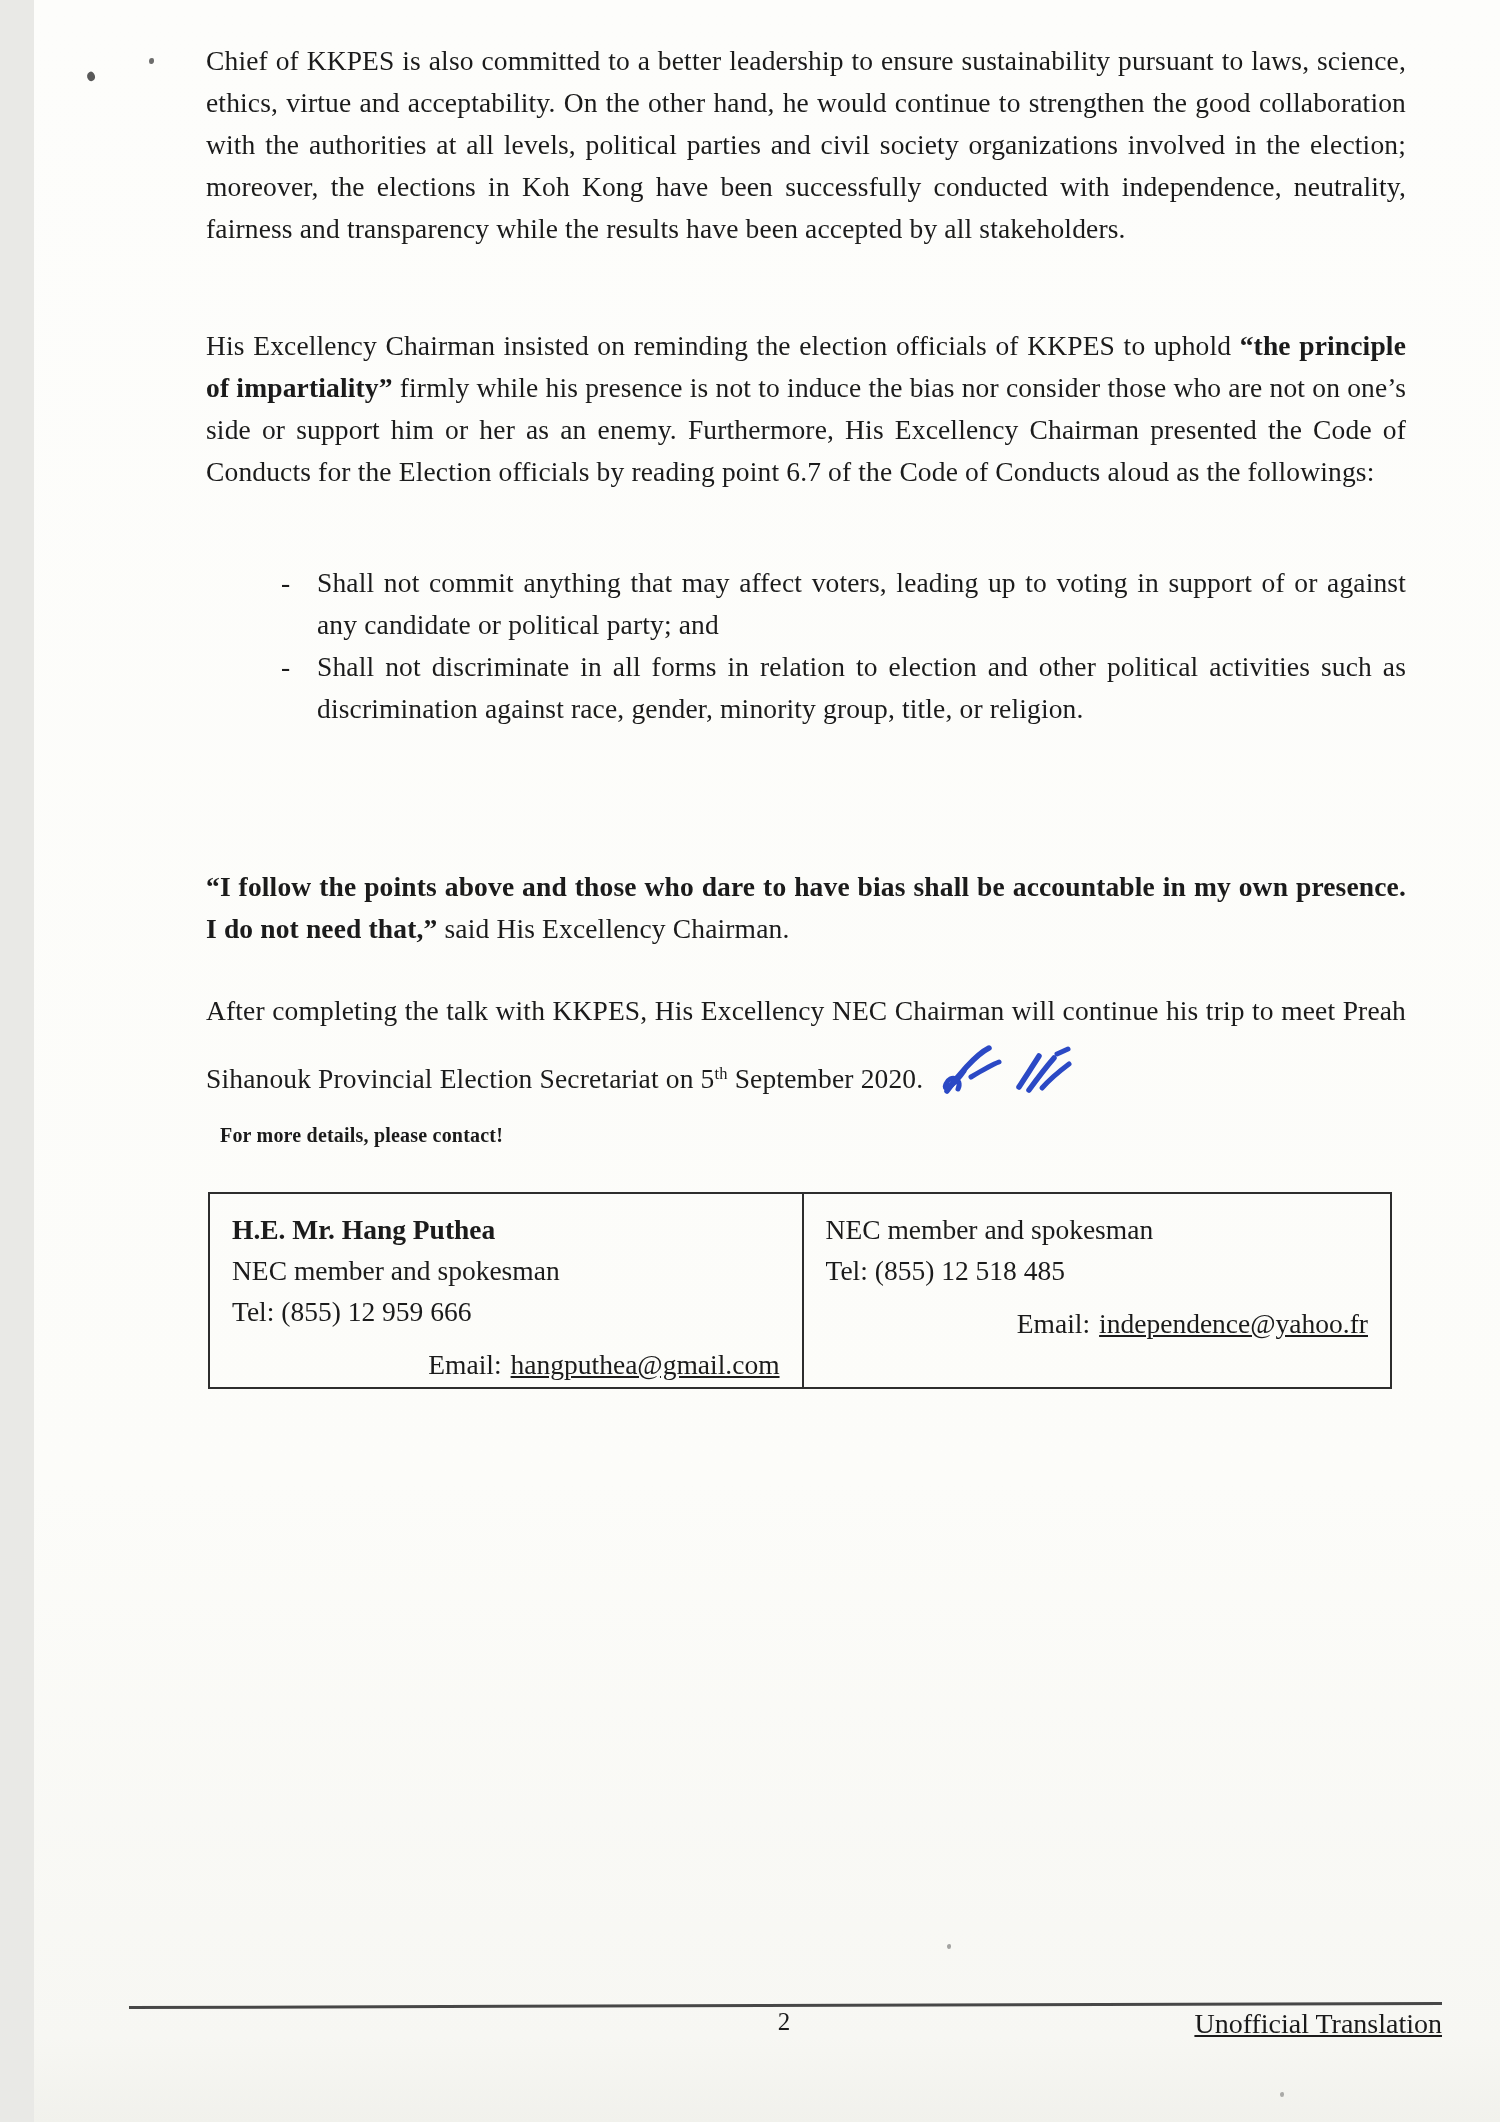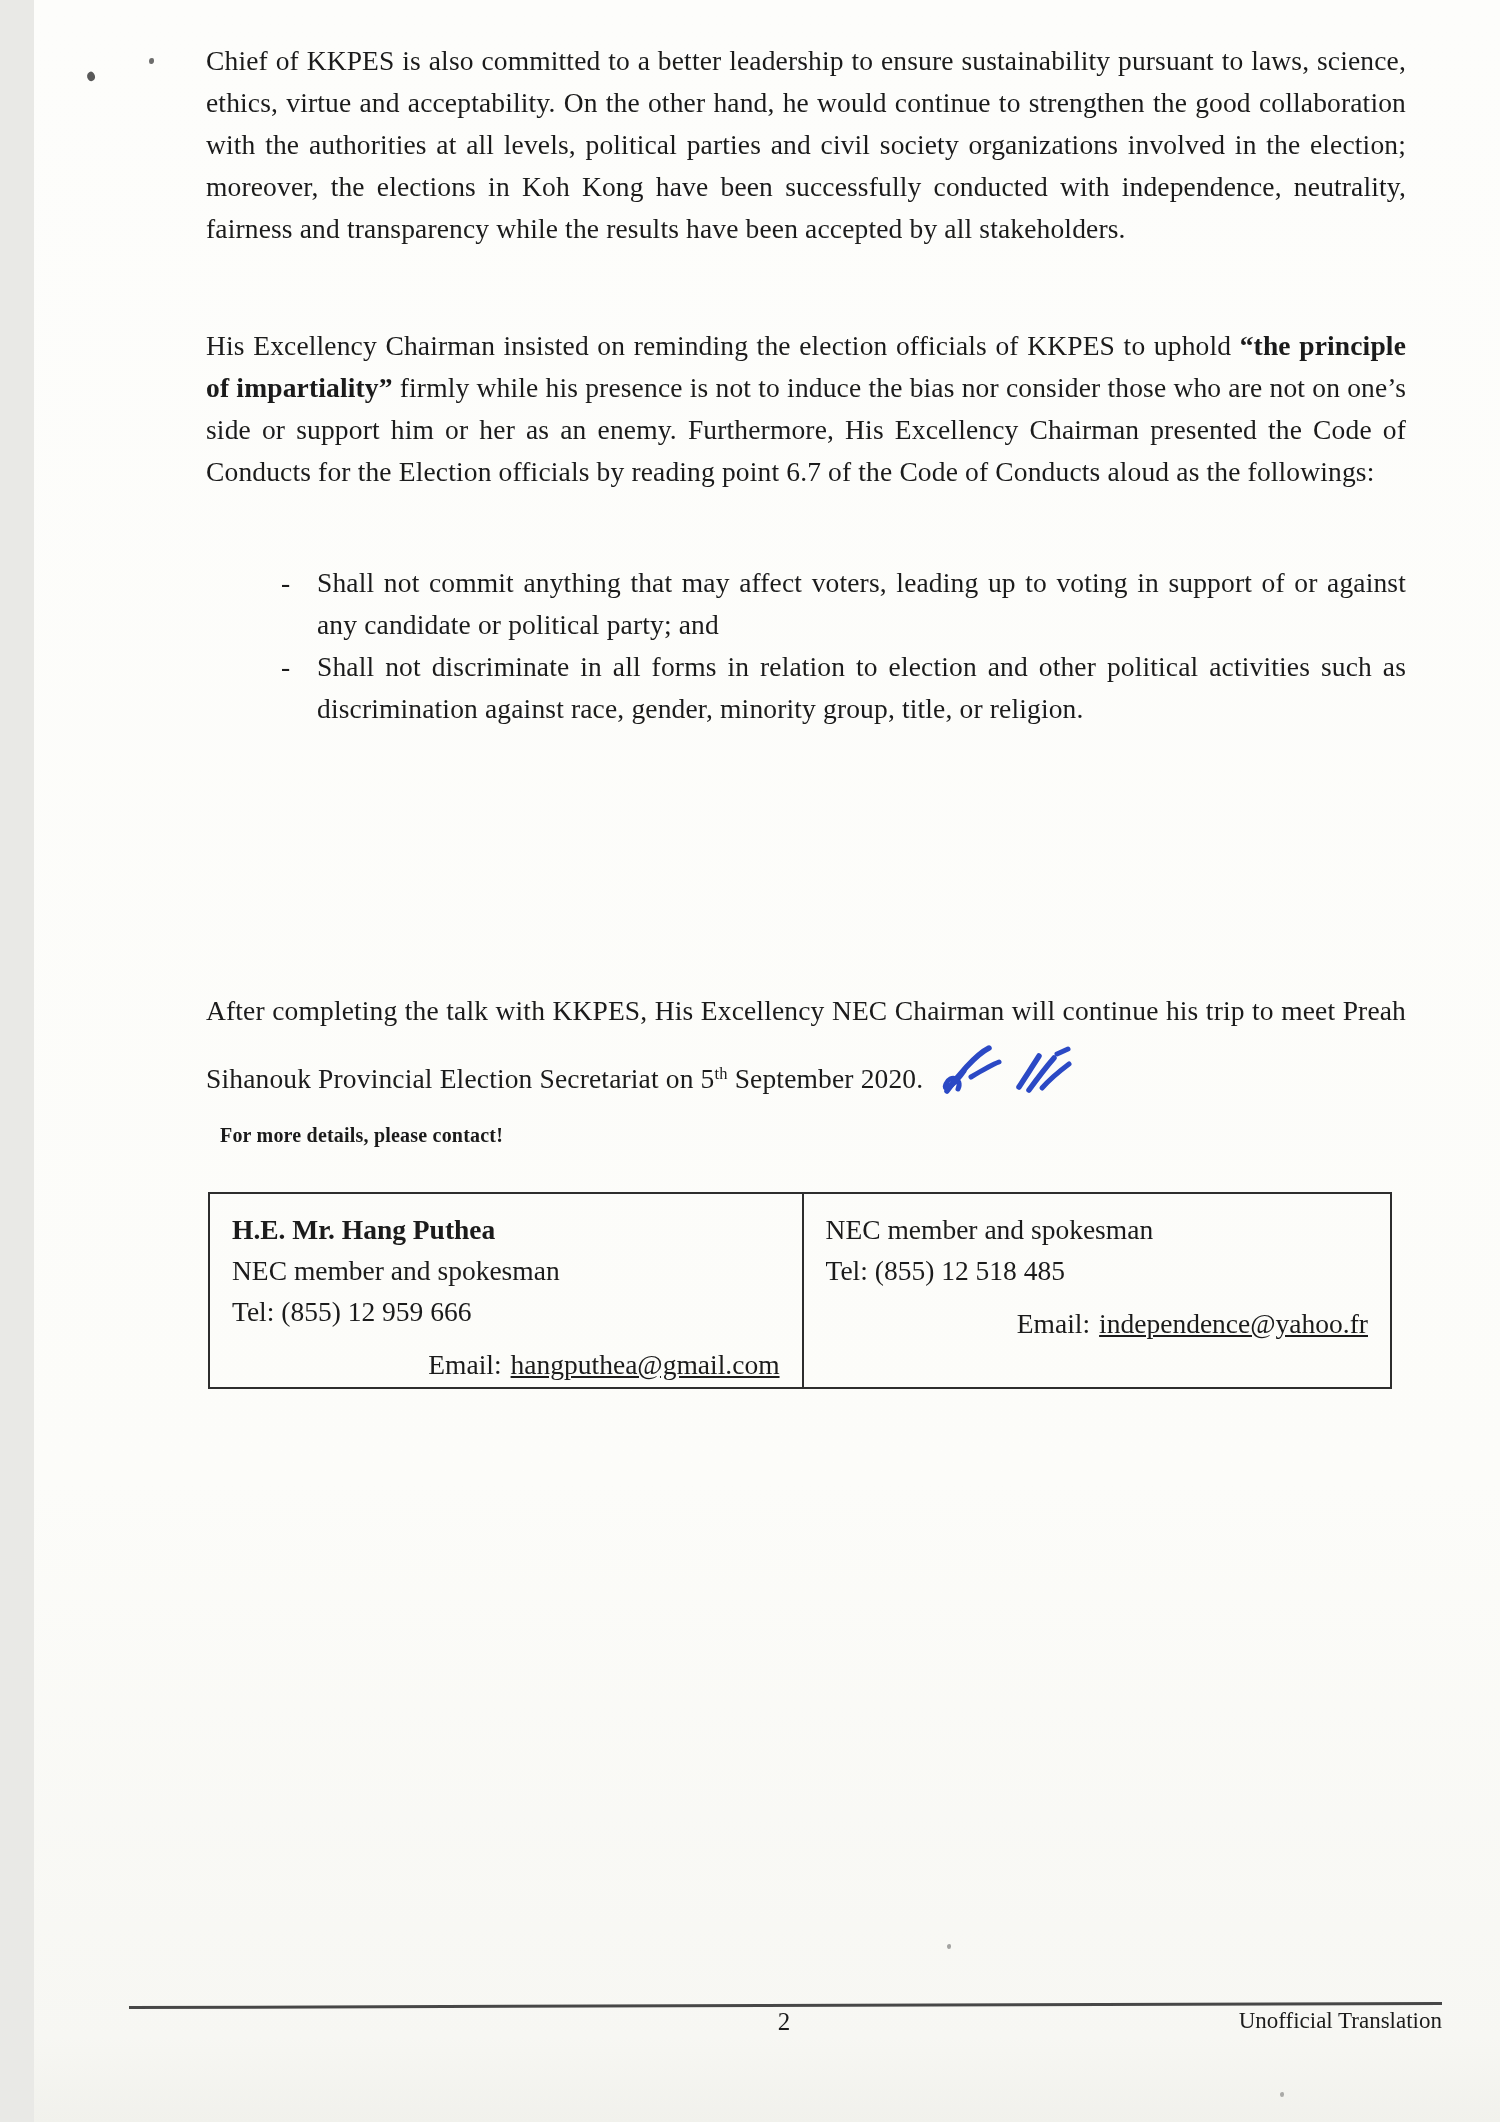--- a/index.html
+++ b/index.html
@@ -64,21 +64,22 @@
     position:absolute; left:95px; top:2004px;
     width:1313px; height:3px; background:#474747;
     transform:rotate(-0.18deg);
   }
   .footer-page {
     position:absolute; left:0; top:2008px; width:1500px;
     text-align:center; font-size:25px;
   }
   .footer-note {
     position:absolute; right:92px; top:2008px;
-    font-size:23px;
+    font-size:28px;
+    text-decoration:underline;
   }
 
   
   .speck { position:absolute; background:#3c3c3c; border-radius:60% 40% 55% 45%; }
   .speck-1 { left:53px; top:72px; width:8px; height:9px; transform:rotate(-35deg); opacity:.85; }
   .speck-2 { left:115px; top:58px; width:5px; height:6px; opacity:.75; }
   .speck-3 { left:913px; top:1944px; width:4px; height:5px; opacity:.45; }
   .speck-4 { left:1246px; top:2092px; width:4px; height:5px; opacity:.4; }
 </style>
 </head>
@@ -95,20 +96,21 @@
 
   <p id="para-2" class="block"><span>His Excellency Chairman insisted on reminding the election officials of KKPES to uphold </span><span class="b">“the principle of impartiality”</span><span> firmly while his presence is not to induce the bias nor consider those who are not on one’s side or support him or her as an enemy. Furthermore, His Excellency Chairman presented the Code of Conducts for the Election officials by reading point 6.7 of the Code of Conducts aloud as the followings:</span></p>
 
   <div id="bullet-list" class="block">
     <ul>
       <li>Shall not commit anything that may affect voters, leading up to voting in support of or against any candidate or political party; and</li>
       <li>Shall not discriminate in all forms in relation to election and other political activities such as discrimination against race, gender, minority group, title, or religion.</li>
     </ul>
   </div>
 
+  <p id="para-quote" class="block"><span class="b">“I follow the points above and those who dare to have bias shall be accountable in my own presence. I do not need that,”</span><span> said His Excellency Chairman.</span></p>
 
   <p id="para-closing" class="block"><span><span>After completing the talk with KKPES, His Excellency NEC Chairman will continue his trip to meet Preah Sihanouk Provincial Election Secretariat on 5</span><sup>th</sup><span> September 2020.</span></span><span class="initials"><svg width="70" height="56" viewBox="0 0 70 56" fill="none">
         <path d="M14 50 C 24 36, 42 14, 56 7" stroke="var(--signature_blue)" stroke-width="5.5" stroke-linecap="round"></path>
         <path d="M31 30 C 22 43, 9 53, 13 43 C 17 33, 30 37, 25 48" stroke="var(--signature_blue)" stroke-width="5" stroke-linecap="round"></path>
         <path d="M38 36 C 48 30, 58 24, 66 21" stroke="var(--signature_blue)" stroke-width="5" stroke-linecap="round"></path>
       </svg><svg width="62" height="52" viewBox="0 0 62 52" fill="none">
         <path d="M8 42 C 15 31, 23 19, 28 11" stroke="var(--signature_blue)" stroke-width="5.5" stroke-linecap="round"></path>
         <path d="M18 45 C 26 34, 36 21, 43 13" stroke="var(--signature_blue)" stroke-width="5.5" stroke-linecap="round"></path>
         <path d="M31 43 C 39 34, 50 25, 58 19" stroke="var(--signature_blue)" stroke-width="5" stroke-linecap="round"></path>
         <path d="M46 9 L 57 4" stroke="var(--signature_blue)" stroke-width="5" stroke-linecap="round"></path>

